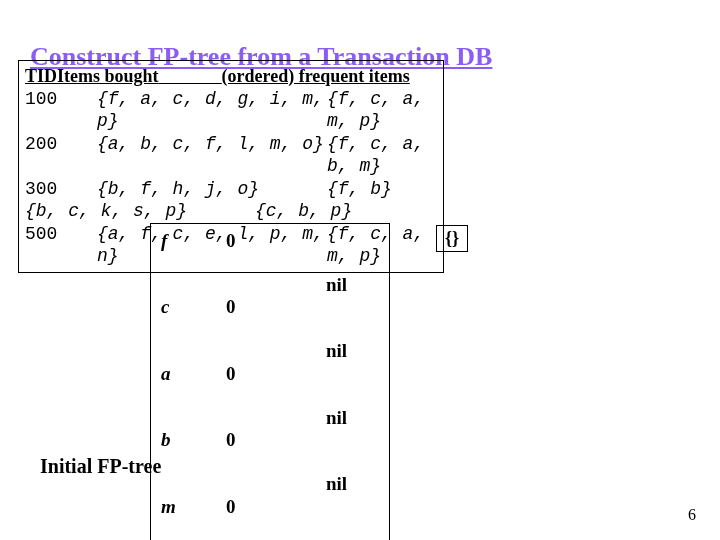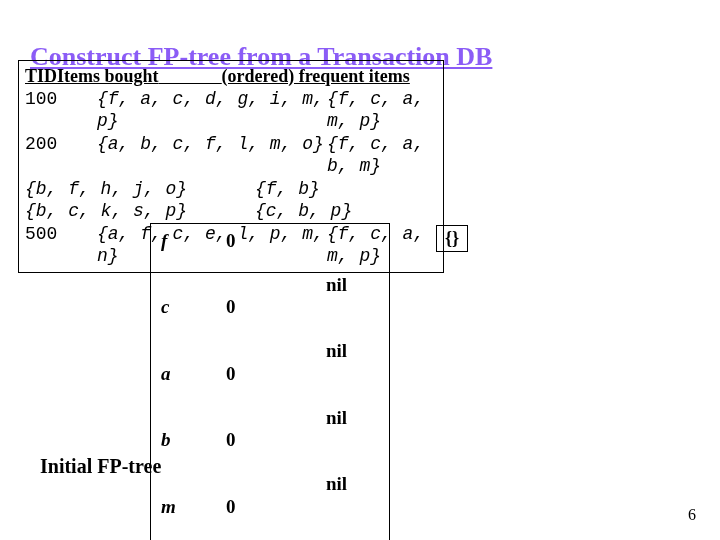--- a/index.html
+++ b/index.html
@@ -128,20 +128,21 @@
     <div class="col-tid">100</div>
     <div class="col-items">{f, a, c, d, g, i, m, p}</div>
     <div class="col-freq">{f, c, a, m, p}</div>
   </div>
   <div class="trans-row">
     <div class="col-tid">200</div>
     <div class="col-items">{a, b, c, f, l, m, o}</div>
     <div class="col-freq">{f, c, a, b, m}</div>
   </div>
   <div class="trans-row">
+    <div class="col-tid">300</div>
     <div class="col-items">{b, f, h, j, o}</div>
     <div class="col-freq">{f, b}</div>
   </div>
   <div class="trans-row">
     <div class="col-items">{b, c, k, s, p}</div>
     <div class="col-freq">{c, b, p}</div>
   </div>
   <div class="trans-row">
     <div class="col-tid">500</div>
     <div class="col-items">{a, f, c, e, l, p, m, n}</div>

